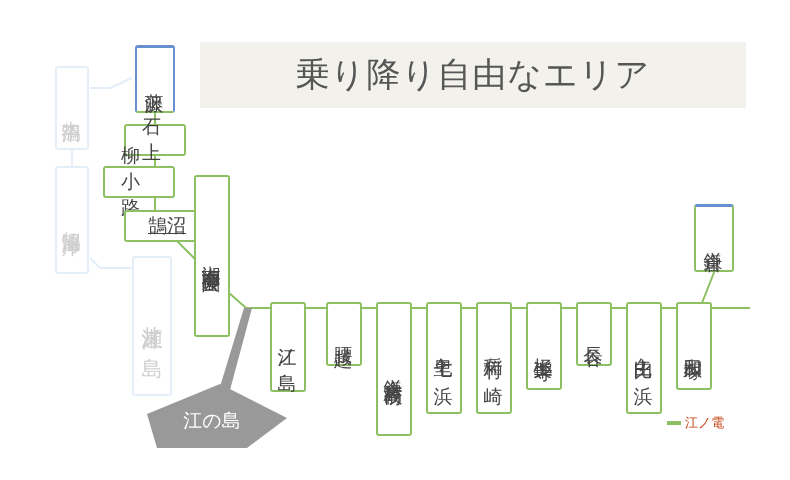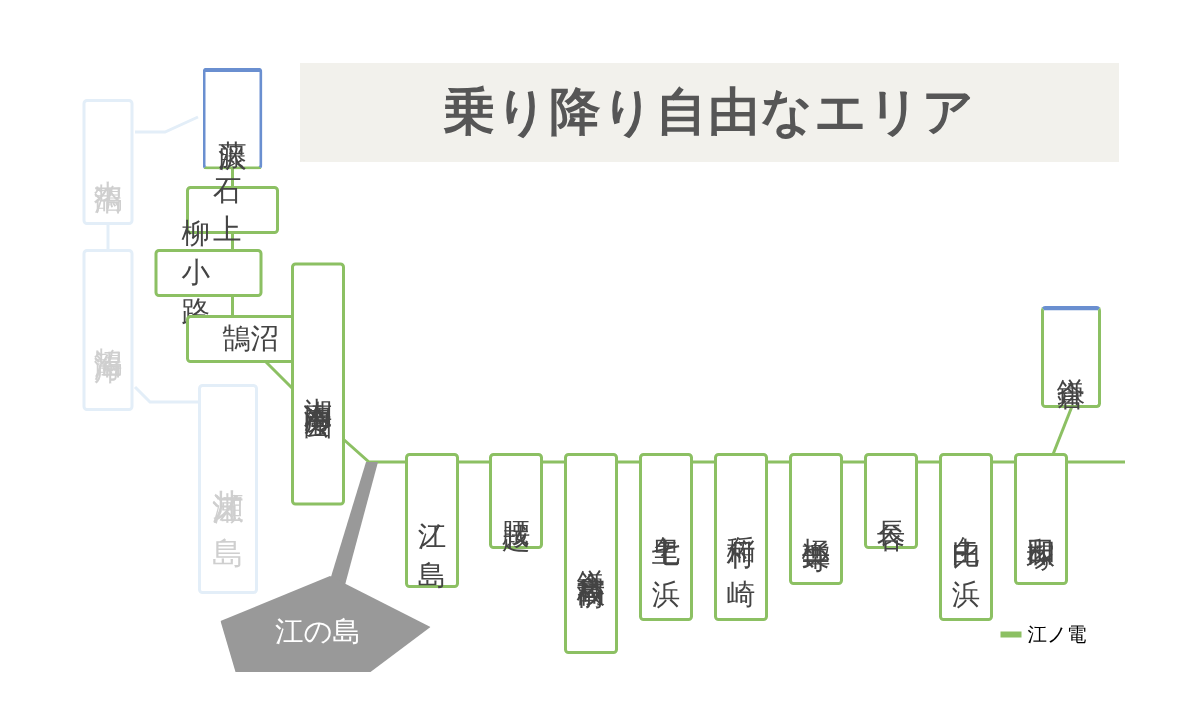--- a/index.html
+++ b/index.html
@@ -1,27 +1,27 @@
 <!DOCTYPE html>
 <html><head>
 <meta charset="utf-8">
 <style>
   html,body{margin:0;padding:0;background:#ffffff;}
   body{width:790px;height:480px;position:relative;overflow:hidden;font-family:"DejaVu Sans",sans-serif;}
   .title-box{position:absolute;left:200px;top:42px;width:546px;height:66px;background:#f2f1ec;display:flex;align-items:center;justify-content:center;}
-  .title-box span{font-size:34px;font-weight:bold;color:#565656;letter-spacing:1px;}
+  .title-box span{font-size:34px;font-weight:normal;color:#565656;letter-spacing:1px;}
   svg.lines{position:absolute;left:0;top:0;}
   .st{position:absolute;box-sizing:border-box;border:2px solid #8cc063;border-radius:3px;background:#fff;color:#444;font-size:19px;display:flex;align-items:center;justify-content:center;}
   .st.v{writing-mode:vertical-rl;text-orientation:upright;letter-spacing:2px;padding:4px 0;}
   .st.h{padding:0 16px;}
   .st.other{border-color:#e3eef8;color:#cfcfcf;}
   .st.transfer{border-top-color:#6a8fd0;border-left-color:#6a8fd0;border-right-color:#6a8fd0;}
   .island{position:absolute;left:147px;top:380px;width:140px;height:72px;}
   .island-label{position:absolute;left:172px;top:408px;width:80px;text-align:center;color:#fff;font-size:19px;}
-  .legend{position:absolute;left:667px;top:414px;display:flex;align-items:center;gap:4px;font-size:13px;color:#000000;}
+  .legend{position:absolute;left:667px;top:414px;display:flex;align-items:center;gap:4px;font-size:13px;color:#c2410c;}
   .legend .sw{width:14px;height:4px;background:#8cc063;}
 </style>
 </head>
 <body>
 
 <div class="title-box">
   <span>乗り降り自由なエリア</span>
 </div>
 
 <svg class="lines" width="790" height="480">
@@ -50,21 +50,21 @@
 
 <div class="st v transfer" style="left:135px;top:45px;width:40px;height:68px;border-top:3px solid #6a8fd0;">
     <span>藤沢</span>
   </div>
 <div class="st h" style="left:124px;top:124px;width:62px;height:32px;">
     <span>石上</span>
   </div>
 <div class="st h" style="left:103px;top:166px;width:72px;height:32px;">
     <span>柳小路</span>
   </div>
-<div class="st h" style="left:124px;top:210px;width:86px;height:32px;">
+<div class="st h" style="left:124px;top:210px;width:86px;height:32px;text-decoration:underline;">
     <span>鵠沼</span>
   </div>
 <div class="st v" style="left:194px;top:175px;width:36px;height:162px;">
     <span>湘南海岸公園</span>
   </div>
 <div class="st v" style="left:270px;top:302px;width:36px;height:90px;">
     <span>江ノ島</span>
   </div>
 <div class="st v" style="left:326px;top:302px;width:36px;height:64px;">
     <span>腰越</span>

